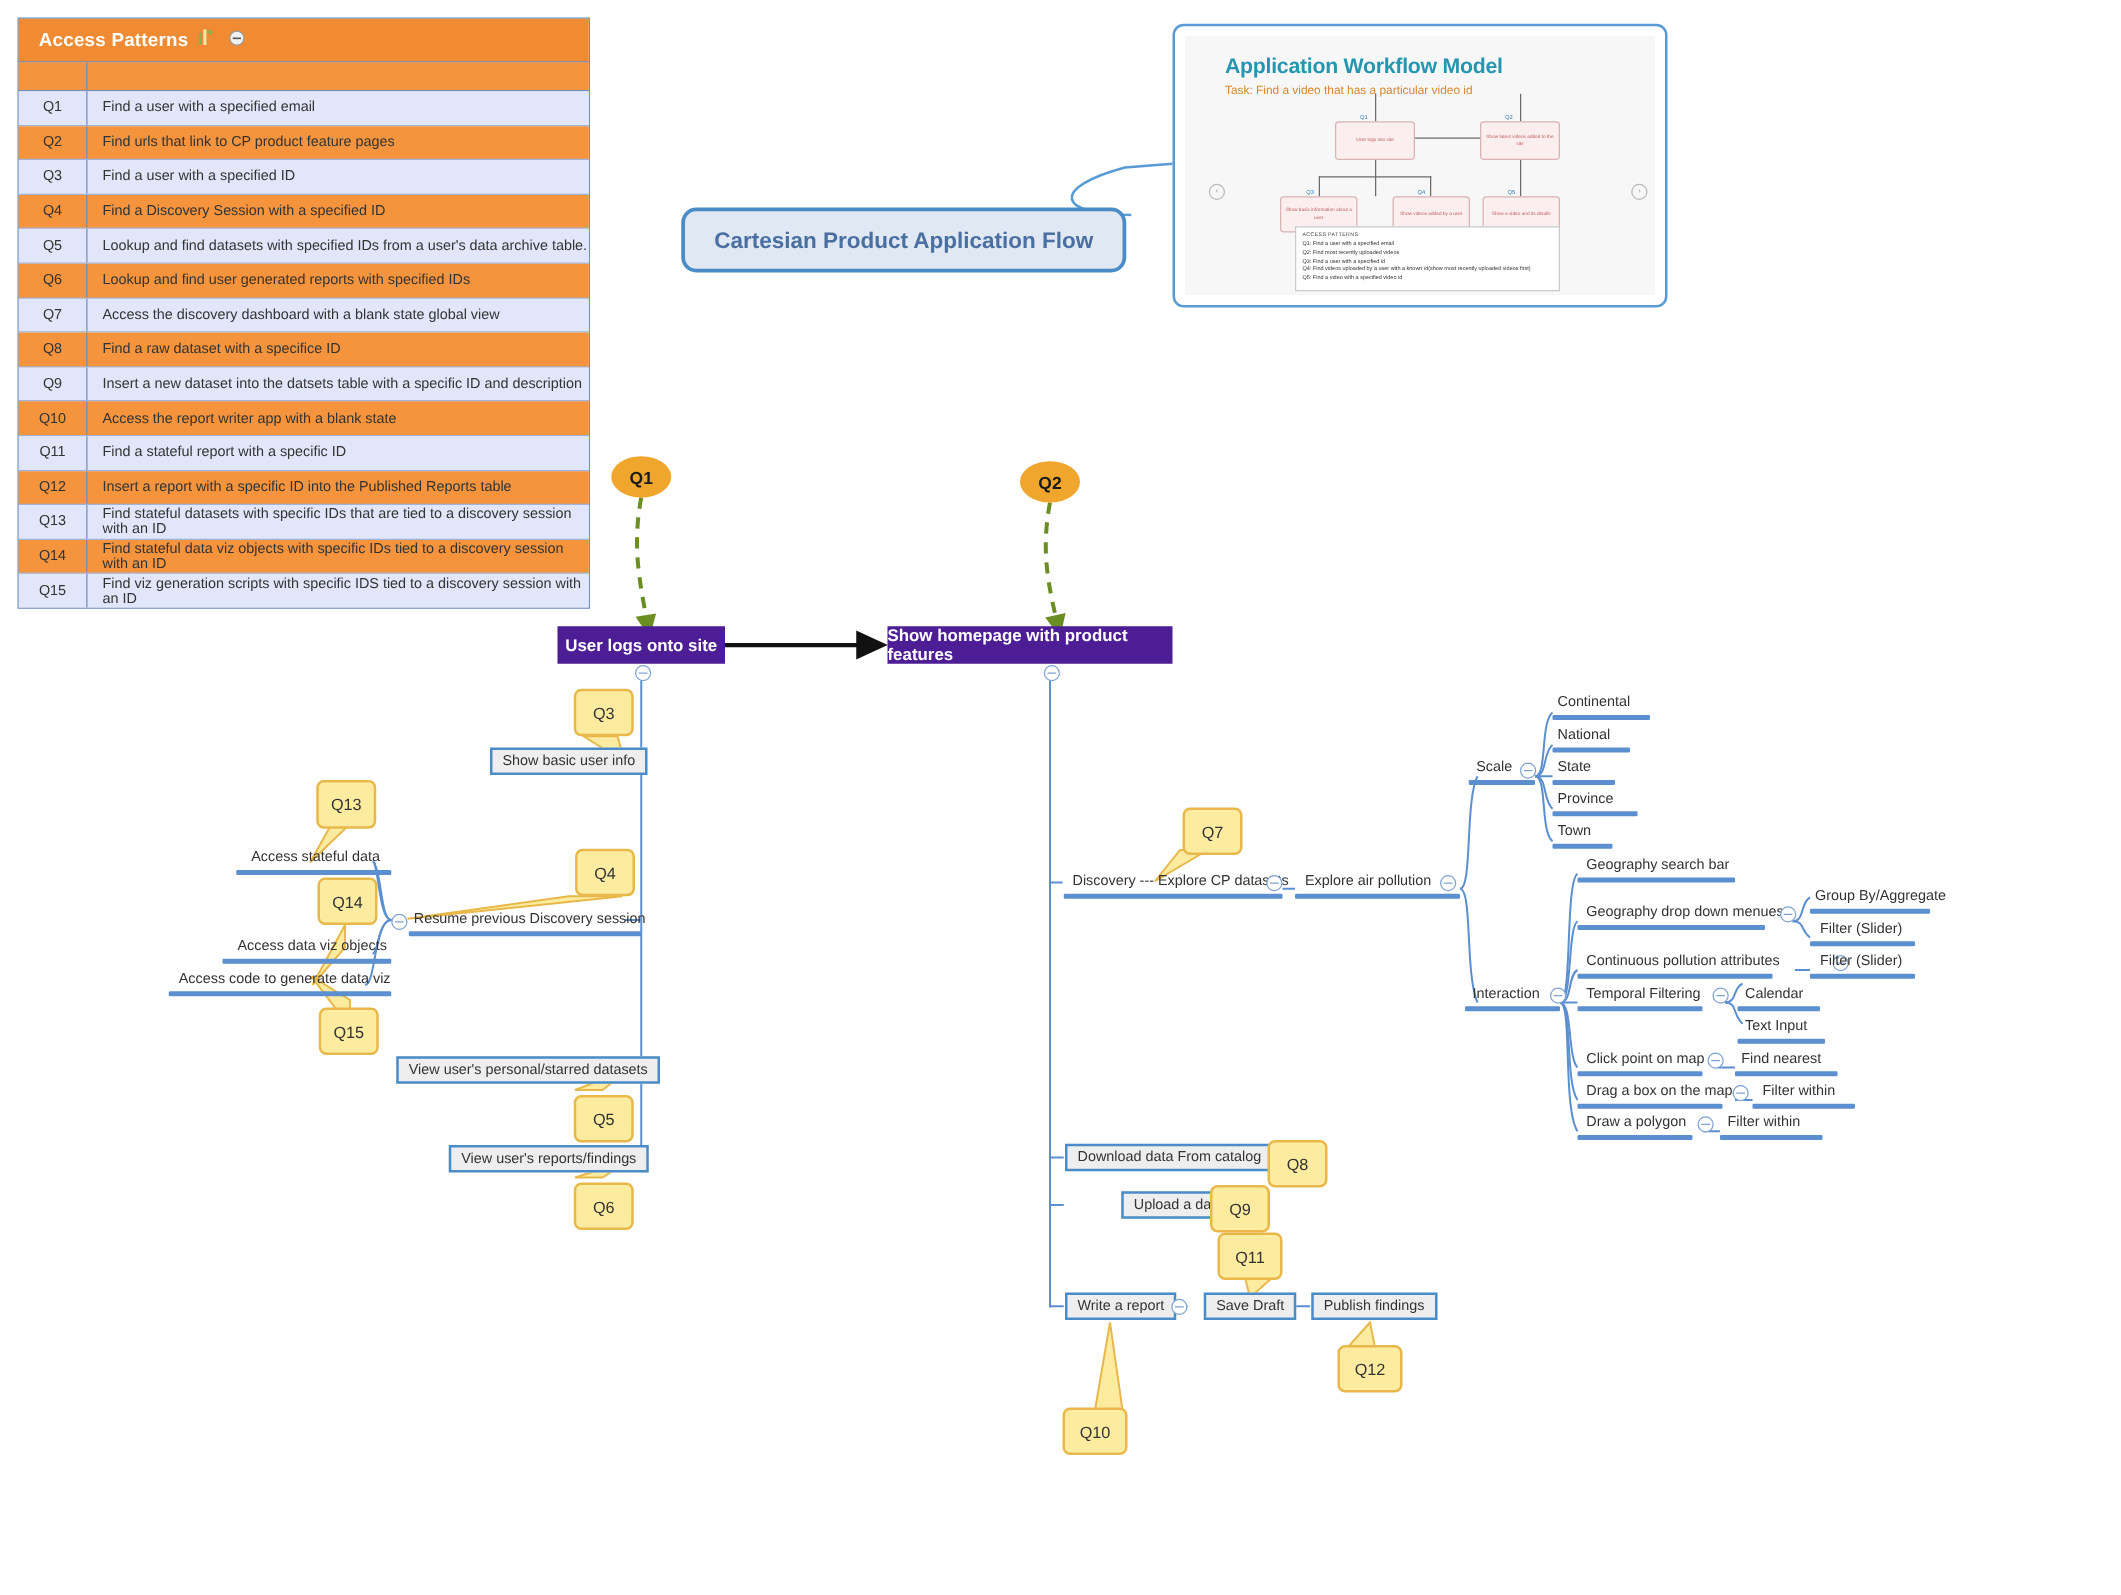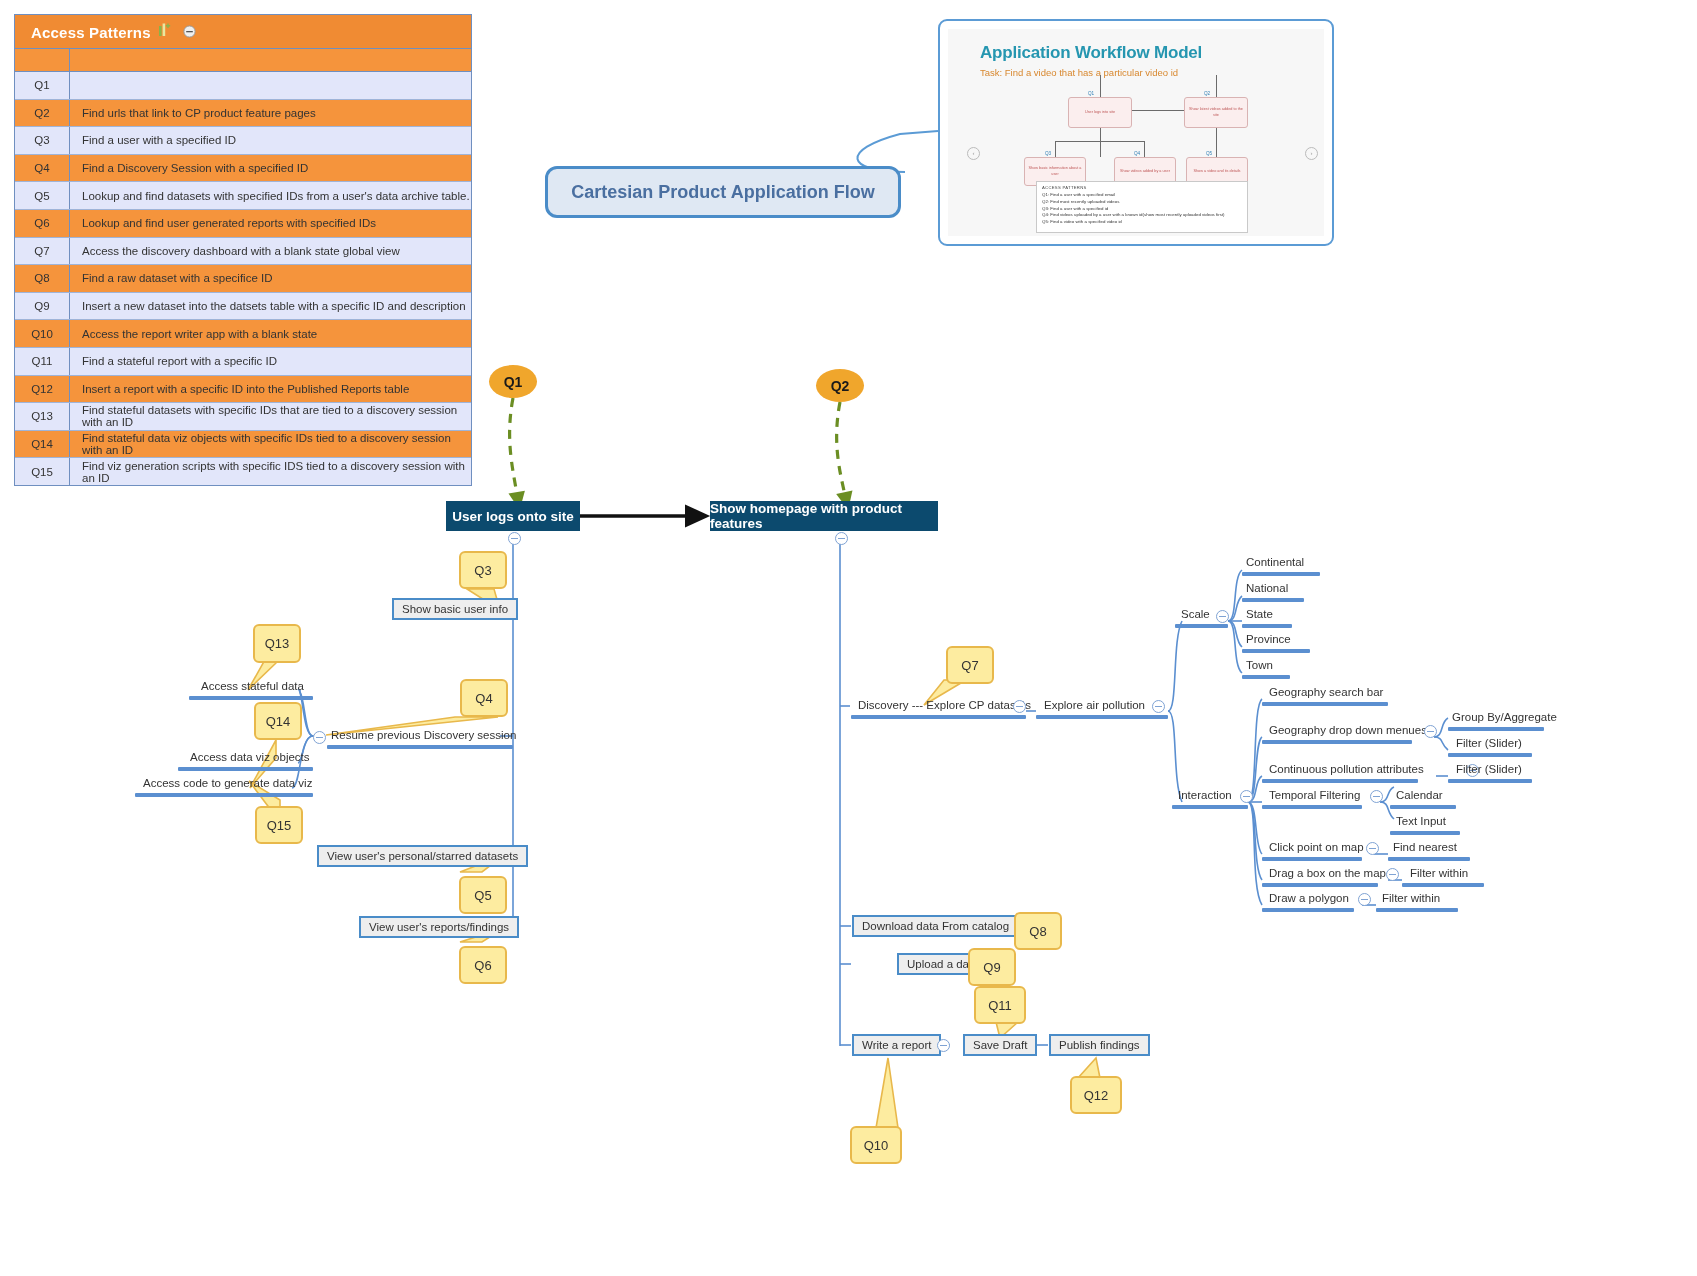--- a/index.html
+++ b/index.html
@@ -51,21 +51,21 @@
               border:3px solid #4a8cc8;border-radius:12px;display:flex;align-items:center;
               justify-content:center;font-size:18px;font-weight:bold;color:#4a6fa0;
               box-sizing:border-box;}
 
   
   .qbadge{width:48px;height:33px;background:#f0a62c;border-radius:50%;
           display:flex;align-items:center;justify-content:center;
           font-weight:bold;font-size:14px;color:#1a1a1a;}
 
   
-  .procbox{background:#0c4a6e;color:#fff;font-weight:bold;font-size:13.5px;
+  .procbox{background:#4c1d95;color:#fff;font-weight:bold;font-size:13.5px;
            display:flex;align-items:center;justify-content:center;height:30px;}
 
   
   .mlabel{font-size:11.5px;color:#333;white-space:nowrap;}
   .mbar{position:absolute;height:4px;background:#5b8fd0;border-radius:1px;}
   .mbox{font-size:11.5px;color:#333;background:#eeeeee;border:2px solid #4a8cc8;
         padding:3px 8px;white-space:nowrap;box-sizing:border-box;}
   .collapse{position:absolute;width:11px;height:11px;border:1px solid #7fa3d4;border-radius:50%;
             background:#fff;}
   .collapse::before{content:"";position:absolute;left:2px;top:4.5px;width:7px;height:1px;
@@ -98,20 +98,21 @@
       </svg>
     </span>
   </div>
   <div id="ap-subhead">
     <div class="c1"></div>
     <div class="c2"></div>
   </div>
   <div id="ap-rows">
       <div class="ap-row even">
         <div class="c1">Q1</div>
+        <div class="c2">Find a user with a specified email</div>
       </div>
       <div class="ap-row odd">
         <div class="c1">Q2</div>
         <div class="c2">Find urls that link to CP product feature pages</div>
       </div>
       <div class="ap-row even">
         <div class="c1">Q3</div>
         <div class="c2">Find a user with a specified ID</div>
       </div>
       <div class="ap-row odd">

